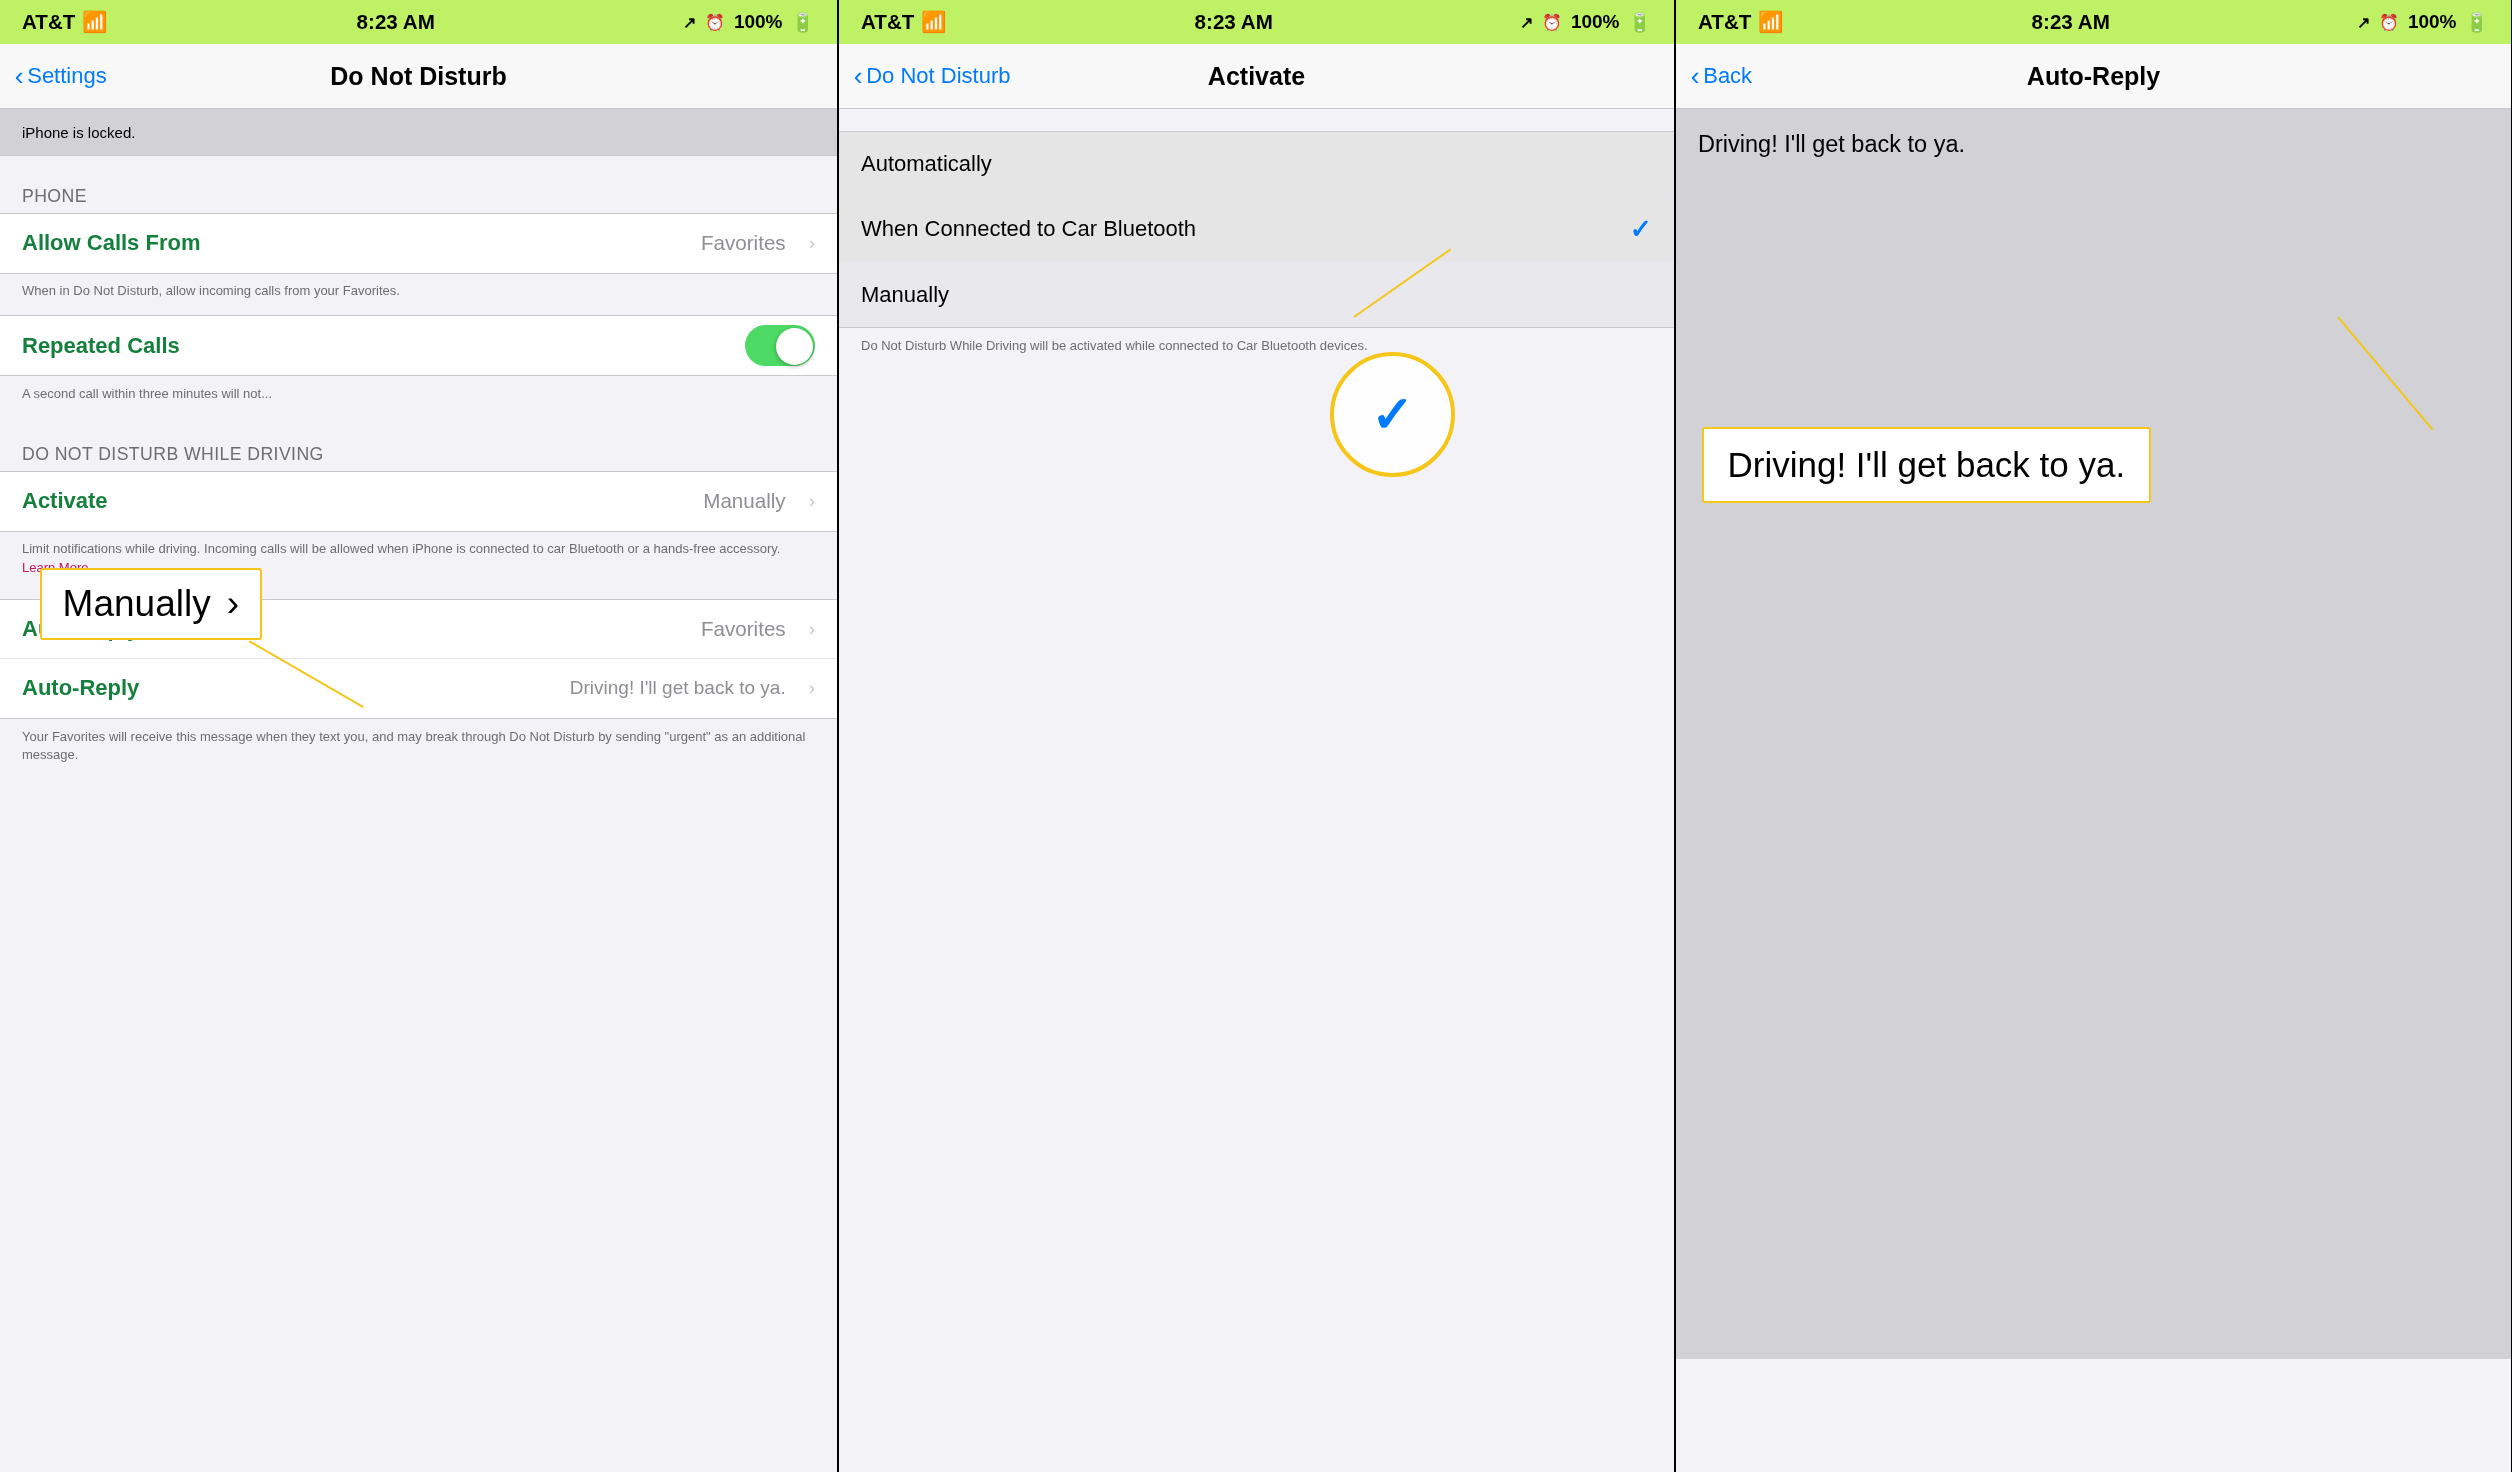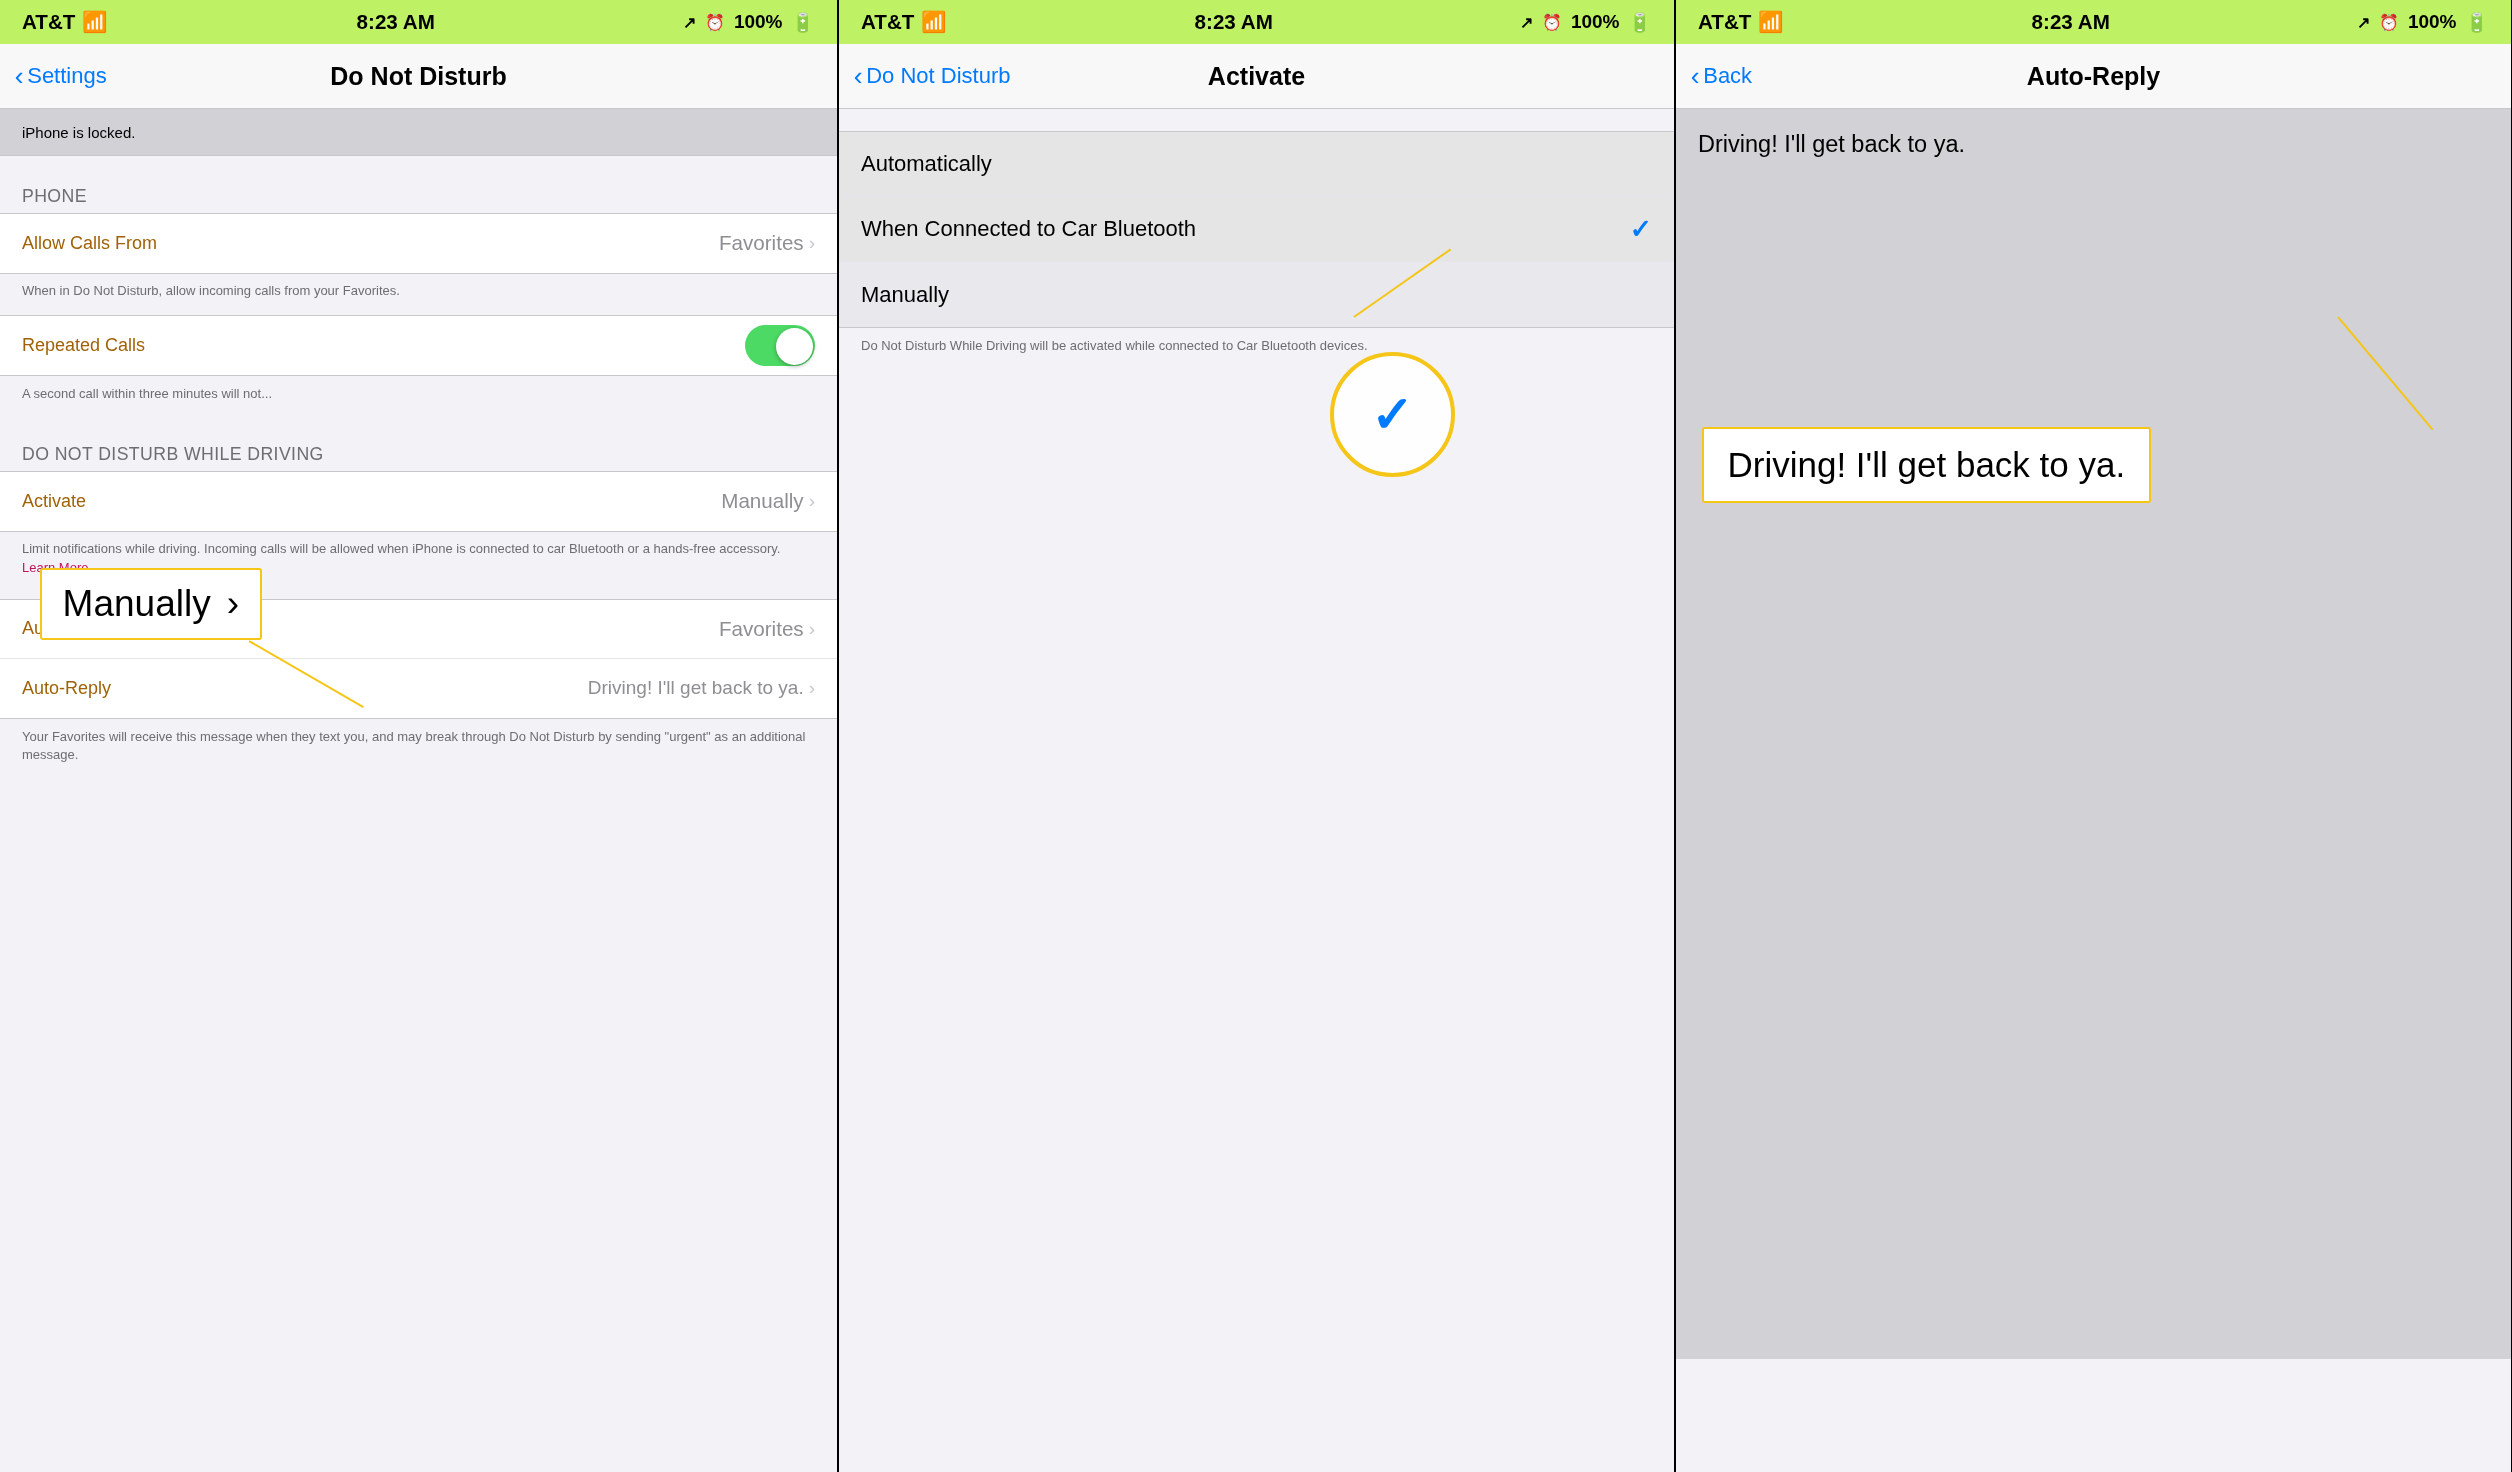--- a/index.html
+++ b/index.html
@@ -106,29 +106,29 @@
       min-height: 59px;
       border-bottom: 0.7px solid #e5e5ea;
       background: #fff;
     }
 
     .settings-row:last-child {
       border-bottom: none;
     }
 
     .settings-row-left {
-      font-size: 18px;
-      color: #a16207;
-      font-weight: 400;
+      font-size: 22px;
+      color: #15803d;
+      font-weight: 700;
     }
 
     .settings-row-right {
       display: flex;
       align-items: center;
-      gap: 5px;
+      gap: 23px;
       color: #8e8e93;
       font-size: 20.6px;
     }
 
     .chevron {
       color: #c7c7cc;
       font-size: 19px;
     }
 
     

